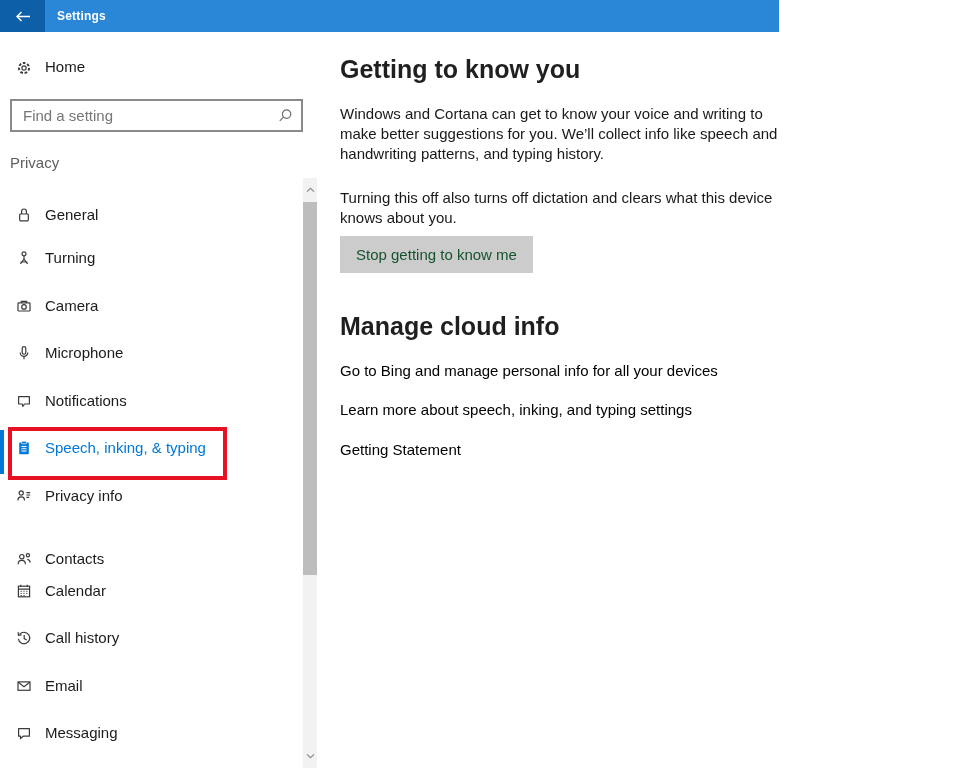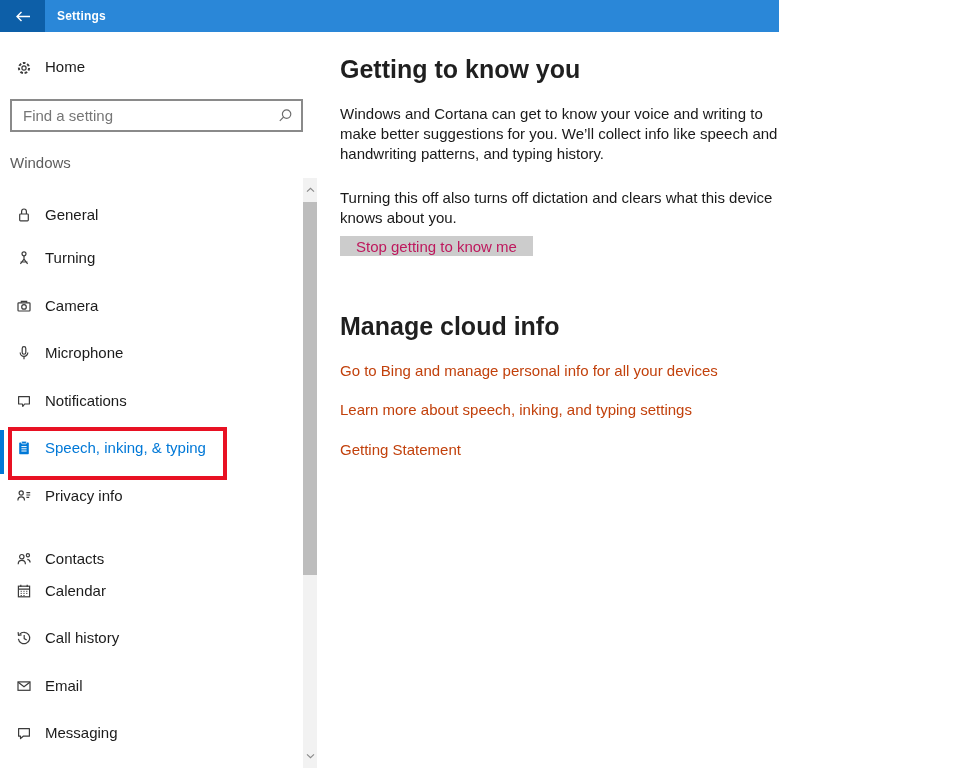--- a/index.html
+++ b/index.html
@@ -46,23 +46,23 @@
   .scroll-up,.scroll-down{position:absolute;left:0;width:14px;height:16px;display:flex;
     align-items:center;justify-content:center;cursor:pointer;}
   .scroll-up{top:4px;} .scroll-down{bottom:4px;}
   .scroll-thumb{position:absolute;left:0;top:24px;width:14px;height:373px;background:#bdbdbd;cursor:pointer;}
 
   
   .h-main{position:absolute;left:340px;font-size:25px;font-weight:700;color:#1f1f1f;white-space:nowrap;}
   .h1{top:55px;} .h2{top:312px;}
   .para{position:absolute;left:340px;width:447px;font-size:15px;line-height:20px;color:#191919;}
   .para1{top:104px;} .para2{top:188px;}
-  .action-btn{position:absolute;left:340px;top:236px;height:20px;padding:0 16px;
-    background:#cccccc;border:none;font-family:inherit;font-size:15px;color:#be185d;cursor:pointer;}
-  .cloud-link{position:absolute;left:340px;font-size:15px;color:#c2410c;cursor:pointer;
+  .action-btn{position:absolute;left:340px;top:236px;height:37px;padding:0 16px;
+    background:#cccccc;border:none;font-family:inherit;font-size:15px;color:#14532d;cursor:pointer;}
+  .cloud-link{position:absolute;left:340px;font-size:15px;color:#000000;cursor:pointer;
     text-decoration:none;white-space:nowrap;}
   .link1{top:362px;} .link2{top:401px;} .link3{top:441px;}
 
   svg{display:block;}
 </style>
 </head>
 <body>
 
 <div class="titlebar">
   <div class="back-btn">
@@ -109,21 +109,21 @@
 <div class="search-box">
   <input type="text" placeholder="Find a setting" style="">
   <span class="search-glyph">
     <svg width="18" height="18" viewBox="0 0 18 18">
       <circle cx="10.6" cy="7.1" r="4.2" fill="none" stroke="#6c6c6c" stroke-width="1.2"></circle>
       <path d="M7.5 10.2L3.8 13.9" fill="none" stroke="#6c6c6c" stroke-width="1.2"></path>
     </svg>
   </span>
 </div>
 
-<div class="section-label">Windows</div>
+<div class="section-label">Privacy</div>
 
 <div class="nav-item" style="top:192px">
   <span class="icon">
     <svg width="18" height="18" viewBox="0 0 18 18" fill="none" stroke="#3b3b3b" stroke-width="1.2">
       <rect x="4.7" y="8" width="8.6" height="6.8" rx="0.8"></rect>
         <path d="M6.6 8V5.4a2.4 2.4 0 0 1 4.8 0V8"></path>
     </svg>
   </span>
   <span class="label">General</span>
 </div>

